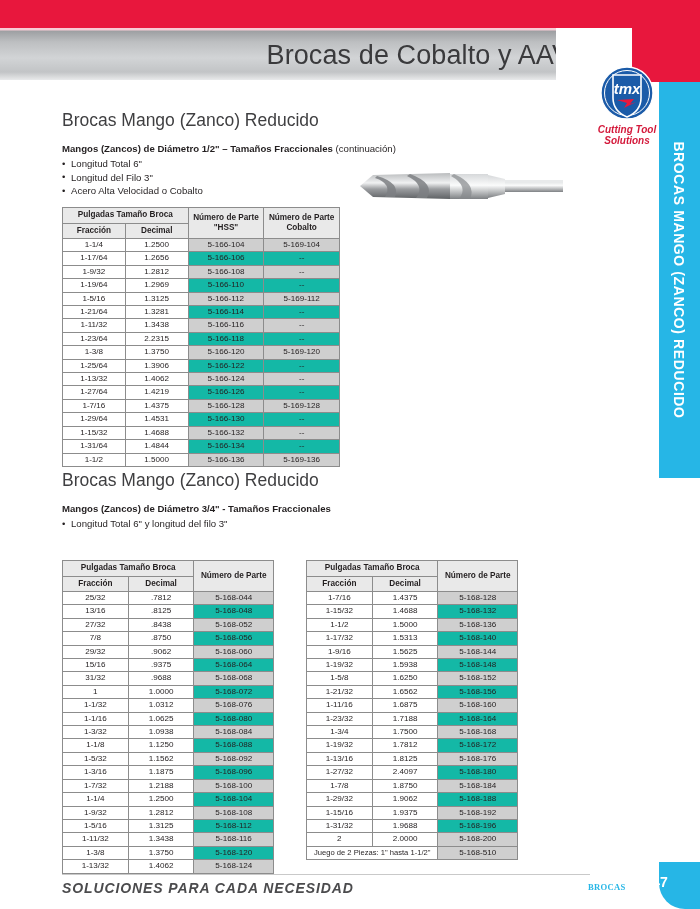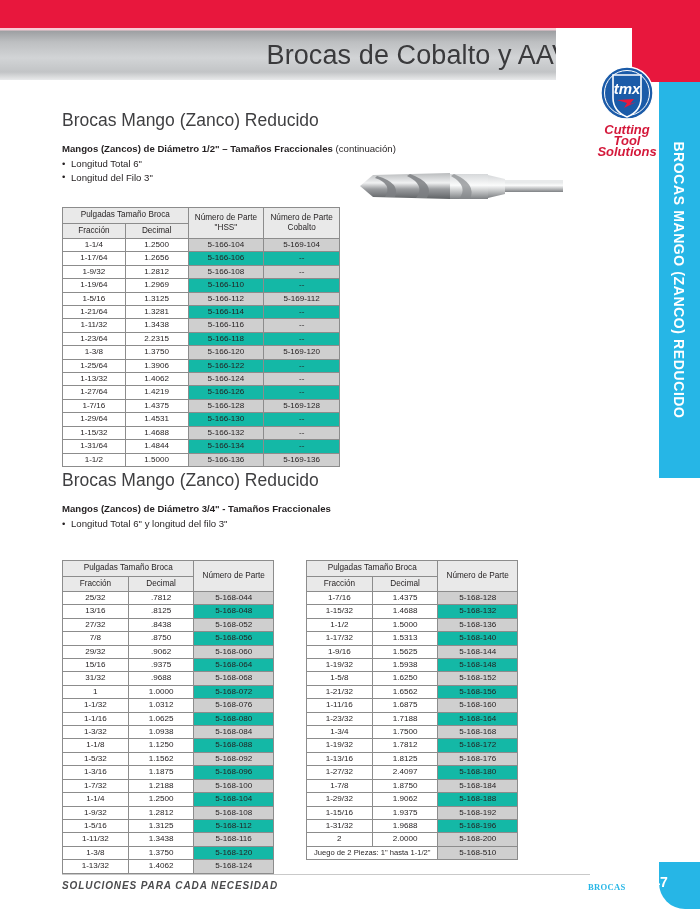--- a/index.html
+++ b/index.html
@@ -36,21 +36,21 @@
     background: #ffffff;
     border-bottom-right-radius: 70px;
   }
   .logo-wrap { position: absolute; top: 28px; left: 594px; width: 66px; height: 96px; margin-top: 36px; }
   .shield {
     position: absolute; top: 2px; left: 6px; width: 54px; height: 58px;
   }
   .logo-tag {
     position: absolute; top: 60px; left: 0; width: 66px;
     text-align: center; color: #d4193b;
-    font-size: 13px; font-weight: bold; font-style: italic; line-height: 11px;
+    font-size: 10px; font-weight: bold; font-style: italic; line-height: 11px;
   }
 
   
   .side-tab {
     position: absolute; top: 82px; left: 659px; width: 41px; height: 396px;
     background: #26b6e6;
   }
   .side-tab span {
     position: absolute; top: 0; left: 0; width: 396px; height: 41px;
     transform: rotate(90deg); transform-origin: 0 0;
@@ -86,37 +86,37 @@
   table {
     border-collapse: collapse; position: absolute;
     font-size: 8.1px; color: #231f20; background: #fff;
   }
   table td, table th {
     border: 1px solid #8c8c8c;
     text-align: center; vertical-align: middle;
     font-weight: normal; padding: 0;
   }
   thead th {
-    background: #e9e9e9; font-weight: normal; font-size: 8.2px;
+    background: #e9e9e9; font-weight: bold; font-size: 8.2px;
     line-height: 10.5px; padding: 2px 1px; text-align: center;
   }
   tbody td { height: 12.4px; line-height: 12.4px; }
   td.pn { background: #cfcfcf; }
   td.pn.alt { background: #14b8a6; }
   td.setrow { background: #fff; font-size: 7.6px; }
   .tbl-outer { border: 1.6px solid #6d6d6d; }
 
   
   .foot-rule {
     position: absolute; left: 62px; top: 874px; width: 528px; height: 1px;
     background: #c9c9c9;
   }
   .foot-slogan {
     position: absolute; left: 62px; top: 880px;
-    font-size: 10px; font-weight: bold; font-style: italic;
+    font-size: 14px; font-weight: bold; font-style: italic;
     color: #4b4b4d; letter-spacing: .9px;
   }
   .foot-cat {
     position: absolute; left: 588px; top: 882px;
     font-size: 8.6px; font-weight: bold; color: #26b6e6; letter-spacing: .3px; font-family: Liberation Serif, serif;
   }
   .foot-tab {
     position: absolute; left: 659px; top: 862px; width: 41px; height: 47px;
     background: #26b6e6; border-bottom-left-radius: 26px;
   }
@@ -155,20 +155,21 @@
     <span>BROCAS MANGO (ZANCO) REDUCIDO</span>
   </div>
 
   <div class="content">
 
     <div class="sec-title" style="top:110px;">Brocas Mango (Zanco) Reducido</div>
     <div class="sub-block" style="top:143px;">
       <div class="sub-head"><span>Mangos (Zancos) de Diámetro 1/2" – Tamaños Fraccionales </span><span class="cont">(continuación)</span></div>
       <div class="bullet">Longitud Total 6"</div>
       <div class="bullet">Longitud del Filo 3"</div>
+      <div class="bullet">Acero Alta Velocidad o Cobalto</div>
     </div>
 
     <svg class="drill" viewBox="0 0 215 42">
       <defs>
         <linearGradient id="g1" x1="0" y1="0" x2="0" y2="1">
           <stop offset="0%" stop-color="#b9bbbd"></stop>
             <stop offset="38%" stop-color="#f0f1f2"></stop>
           <stop offset="62%" stop-color="#9a9c9f"></stop>
             <stop offset="100%" stop-color="#5f6265"></stop>
         </linearGradient>

